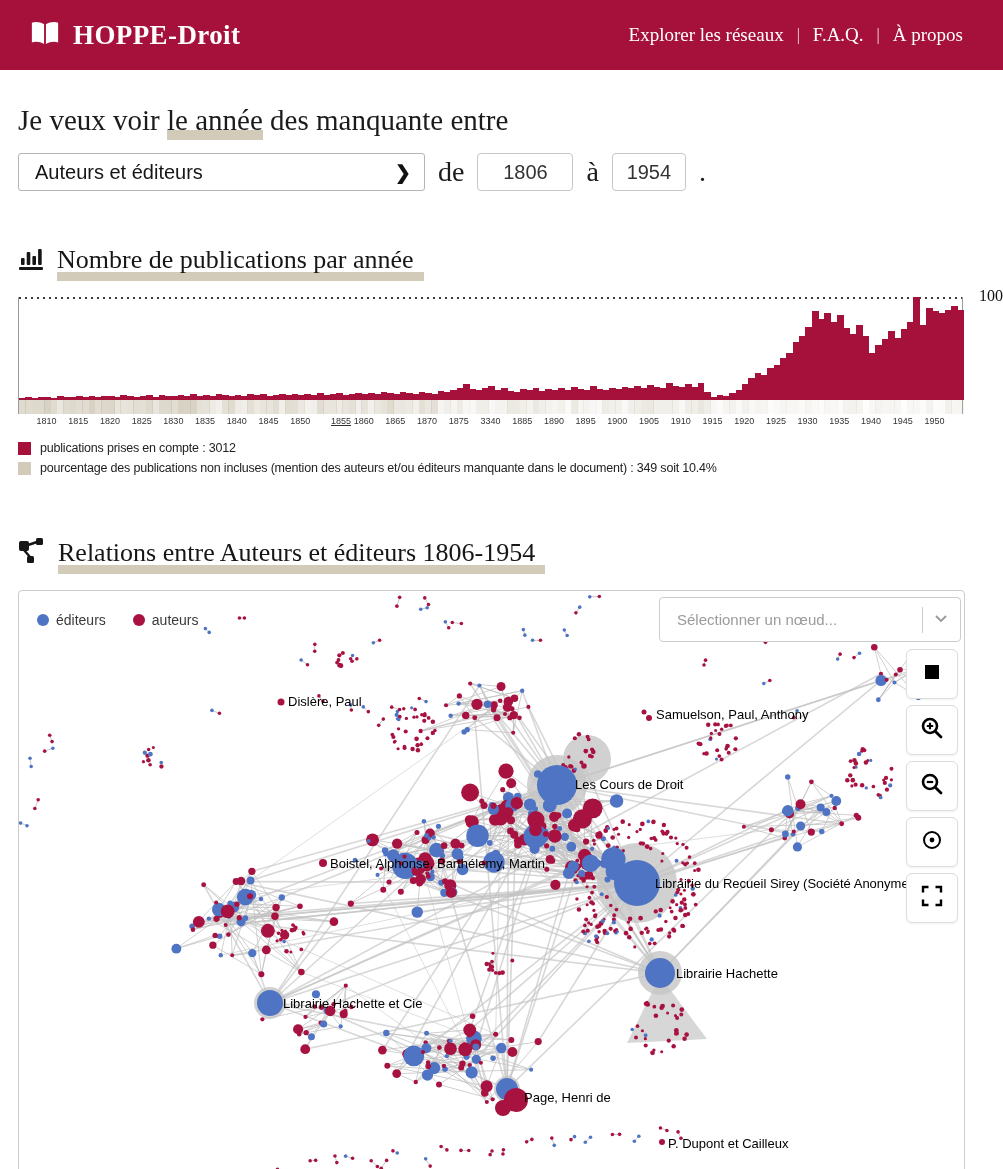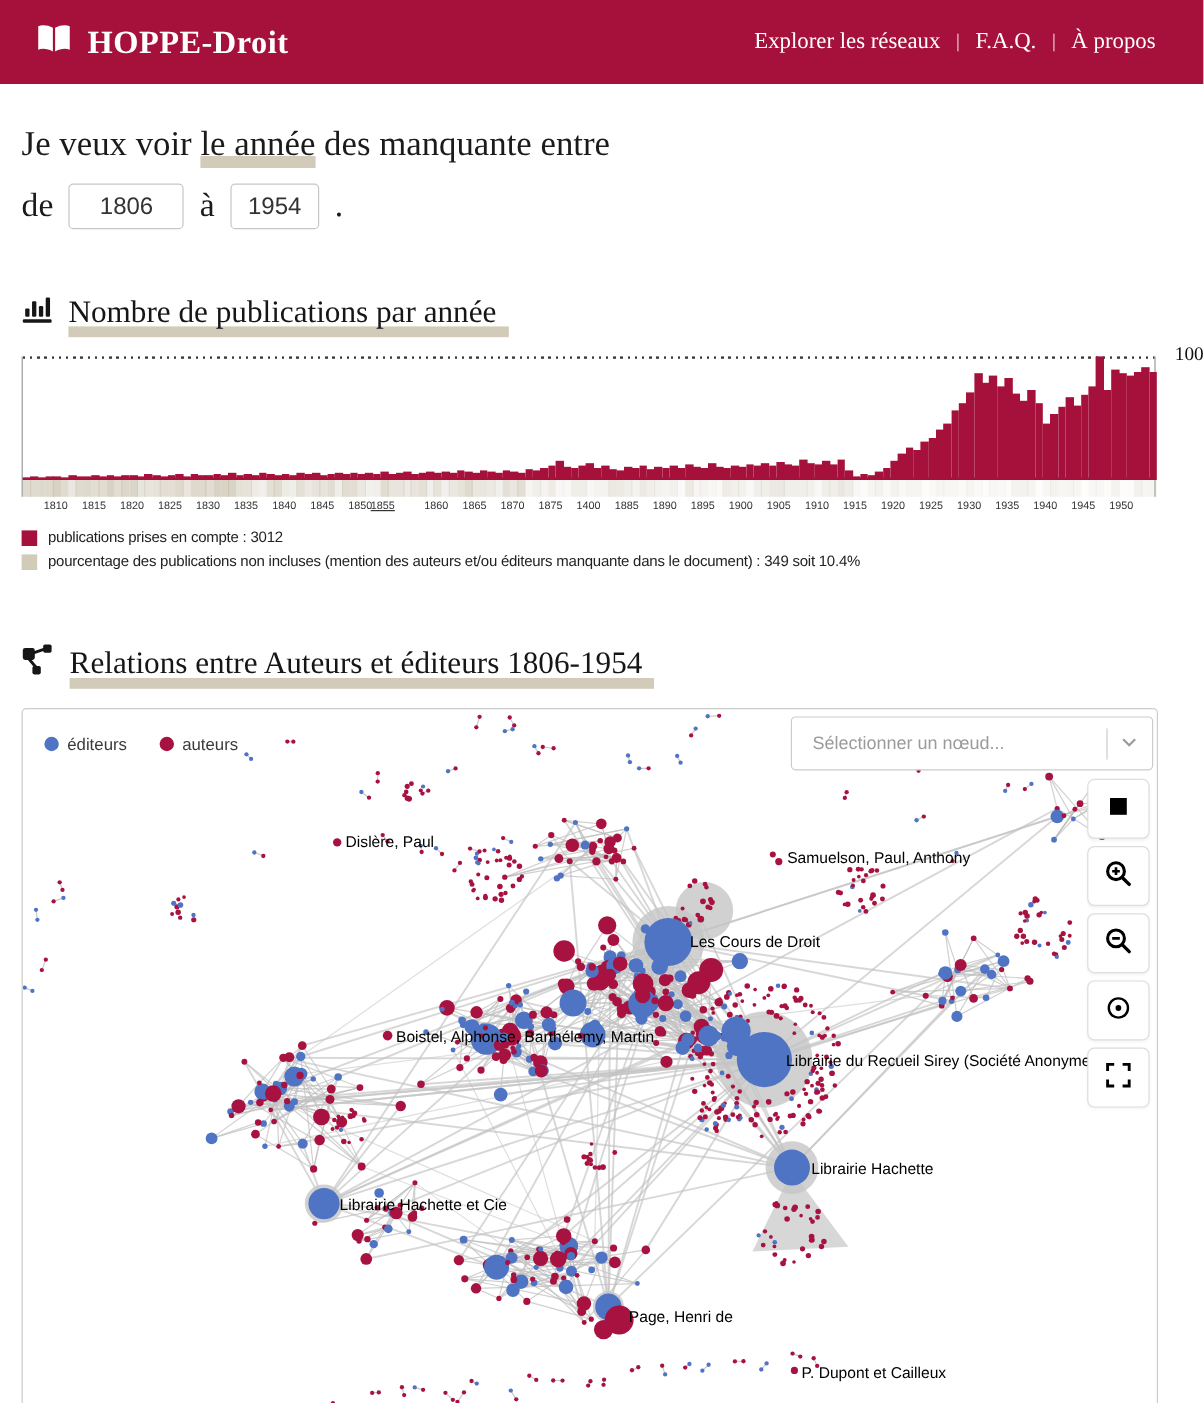--- a/index.html
+++ b/index.html
@@ -94,20 +94,24 @@
     <span class="sep">|</span>
     <a href="#">À propos</a>
   </div>
 </div>
 
 <div class="container">
 
   <h1><span>Je veux voir </span><span class="hl">le année</span><span> des manquante entre</span></h1>
 
   <div class="controls">
+    <div class="select-main">
+      <span>Auteurs et éditeurs</span>
+      <span class="chev">❯</span>
+    </div>
     <span class="word">de</span>
     <input class="yearbox" style="width: 96px;" value="1806">
     <span class="word">à</span>
     <input class="yearbox" style="width: 74px;" value="1954">
     <span class="word">.</span>
   </div>
 
   <div class="sec">
     <span class="icon">
       <svg width="26" height="26" viewBox="0 0 26 26">
@@ -431,26 +435,26 @@
     <div class="ticks" id="ticks">
         <span class="tick" style="left: 28.5403px;">1810</span>
         <span class="tick" style="left: 60.2517px;">1815</span>
         <span class="tick" style="left: 91.9631px;">1820</span>
         <span class="tick" style="left: 123.674px;">1825</span>
         <span class="tick" style="left: 155.386px;">1830</span>
         <span class="tick" style="left: 187.097px;">1835</span>
         <span class="tick" style="left: 218.809px;">1840</span>
         <span class="tick" style="left: 250.52px;">1845</span>
         <span class="tick" style="left: 282.232px;">1850</span>
-        <span class="tick" style="left: 301px; text-decoration: underline;">1855</span>
+        <span class="tick" style="left: 323px; text-decoration: underline;">1855</span>
         <span class="tick" style="left: 345.654px;">1860</span>
         <span class="tick" style="left: 377.366px;">1865</span>
         <span class="tick" style="left: 409.077px;">1870</span>
         <span class="tick" style="left: 440.789px;">1875</span>
-        <span class="tick" style="left: 472.5px;">1400</span>
+        <span class="tick" style="left: 472.5px;">3340</span>
         <span class="tick" style="left: 504.211px;">1885</span>
         <span class="tick" style="left: 535.923px;">1890</span>
         <span class="tick" style="left: 567.634px;">1895</span>
         <span class="tick" style="left: 599.346px;">1900</span>
         <span class="tick" style="left: 631.057px;">1905</span>
         <span class="tick" style="left: 662.768px;">1910</span>
         <span class="tick" style="left: 694.48px;">1915</span>
         <span class="tick" style="left: 726.191px;">1920</span>
         <span class="tick" style="left: 757.903px;">1925</span>
         <span class="tick" style="left: 789.614px;">1930</span>

